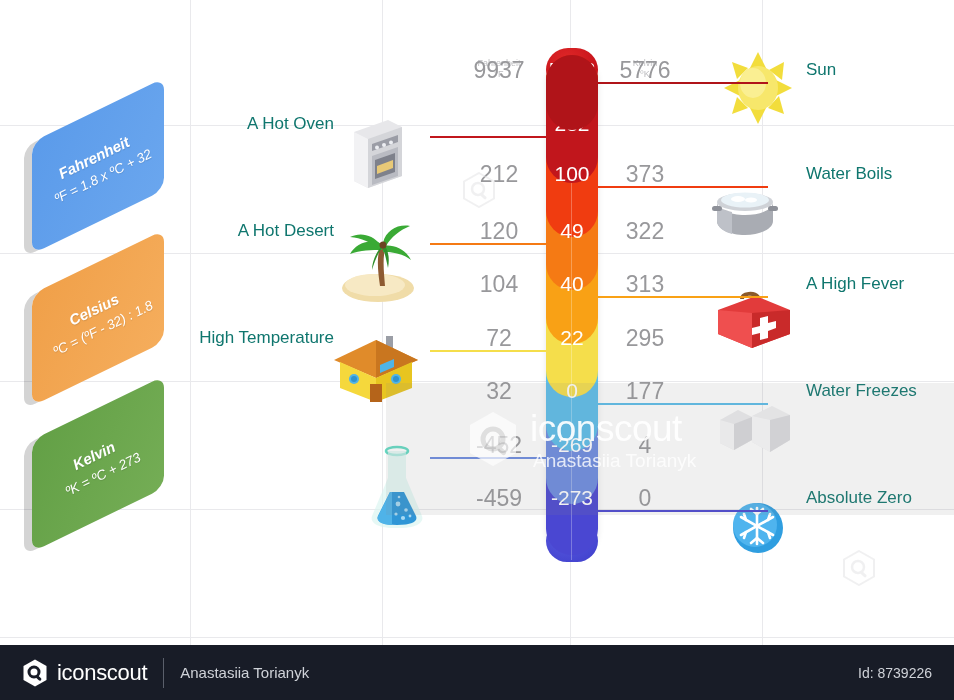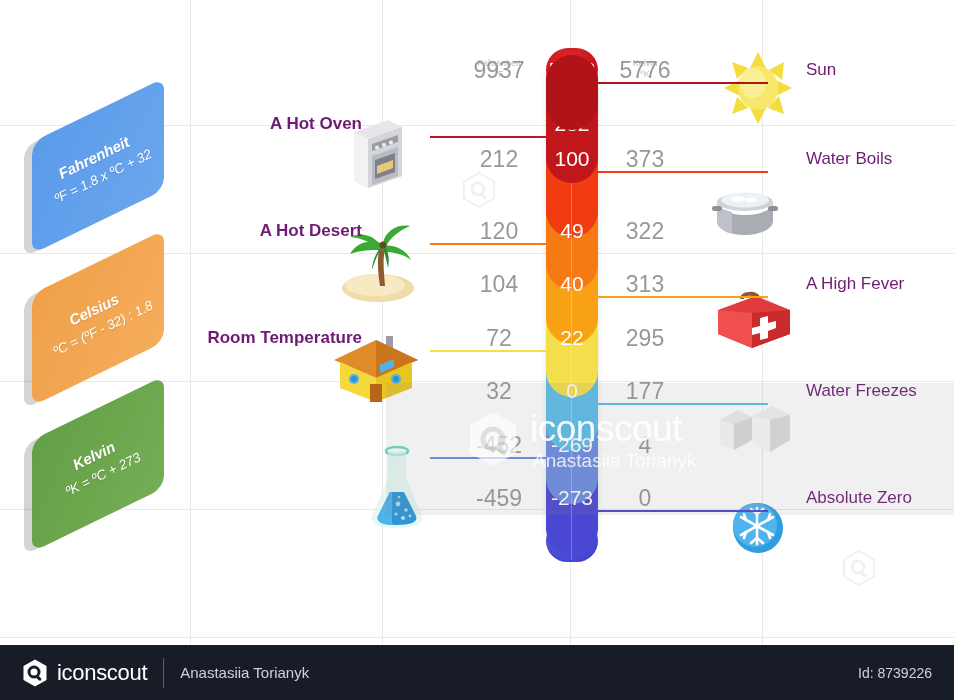--- a/index.html
+++ b/index.html
@@ -91,23 +91,23 @@
   .val.k { left: 598px; width: 94px; }
   .val.c {
     left: 546px; width: 52px; color: #ffffff; font-size: 21px; z-index: 8;
     font-weight: 400;
   }
   .connector { position: absolute; height: 2px; top: 32px; }
   .conn-left  { left: 430px; width: 118px; }
   .conn-right { left: 596px; width: 172px; }
   .item-label {
     position: absolute; top: 0; height: 40px; line-height: 40px;
-    font-size: 17px; color: #701a75; white-space: nowrap;
-  }
-  .lbl-left  { right: 592px; text-align: right; font-weight: bold; }
+    font-size: 17px; color: #0f766e; white-space: nowrap;
+  }
+  .lbl-left  { right: 620px; text-align: right; }
   .lbl-right { left: 806px; text-align: left; }
 
   
   .col-head {
     position: absolute; top: 58px; text-align: center;
     font-size: 9px; color: #bdbdc0; line-height: 11px; white-space: nowrap;
   }
   #head-f { left: 462px; width: 74px; }
   #head-k { left: 608px; width: 74px; }
 
@@ -329,21 +329,21 @@
         <div class="val f">9937</div>
         <div class="val c">5502</div>
         <div class="val k">5776</div>
         <div class="item-label lbl-right">Sun</div>
       </div>
       <div class="row" style="top: 103.5px;">
         <div class="connector conn-left" style="background: rgb(193, 22, 28);"></div>
         <div class="val c">232</div>
         <div class="item-label lbl-left">A Hot Oven</div>
       </div>
-      <div class="row" style="top: 139px; text-decoration: underline;">
+      <div class="row" style="top: 154px; text-decoration: underline;">
         <div class="connector conn-right" style="background: rgb(240, 60, 16);"></div>
         <div class="val f">212</div>
         <div class="val c">100</div>
         <div class="val k">373</div>
         <div class="item-label lbl-right">Water Boils</div>
       </div>
       <div class="row" style="top: 210.5px;">
         <div class="connector conn-left" style="background: rgb(245, 122, 20);"></div>
         <div class="val f">120</div>
         <div class="val c">49</div>
@@ -355,21 +355,21 @@
         <div class="val f">104</div>
         <div class="val c">40</div>
         <div class="val k">313</div>
         <div class="item-label lbl-right">A High Fever</div>
       </div>
       <div class="row" style="top: 317.5px;">
         <div class="connector conn-left" style="background: rgb(245, 222, 75);"></div>
         <div class="val f">72</div>
         <div class="val c">22</div>
         <div class="val k">295</div>
-        <div class="item-label lbl-left">Room Temperature</div>
+        <div class="item-label lbl-left">High Temperature</div>
       </div>
       <div class="row" style="top: 371px;">
         <div class="connector conn-right" style="background: rgb(91, 189, 234);"></div>
         <div class="val f">32</div>
         <div class="val c">0</div>
         <div class="val k">177</div>
         <div class="item-label lbl-right">Water Freezes</div>
       </div>
       <div class="row" style="top: 424.5px;">
         <div class="connector conn-left" style="background: rgb(109, 140, 224);"></div>

